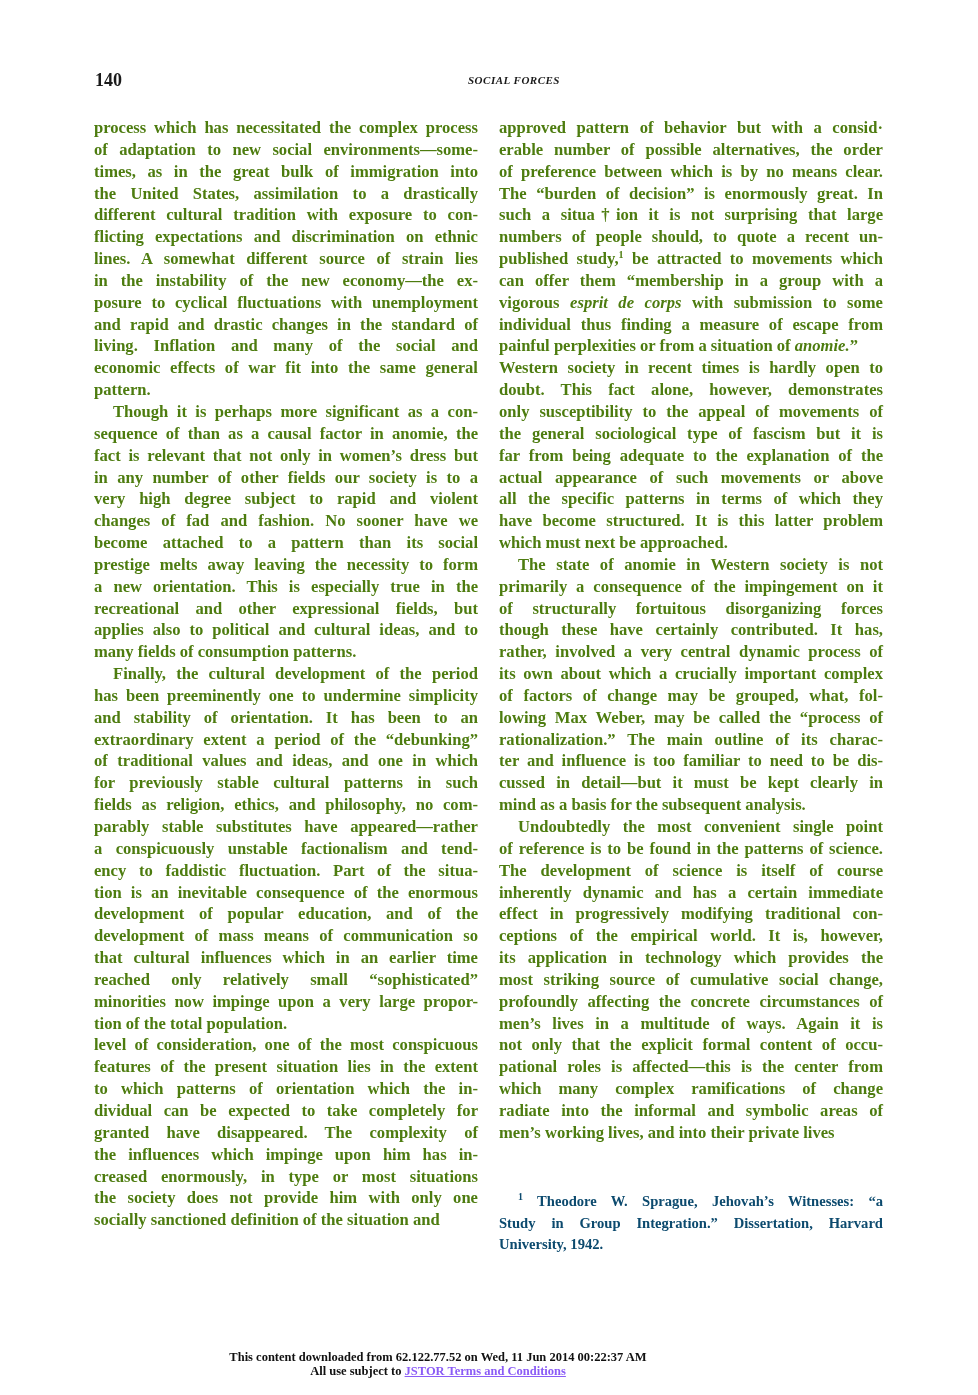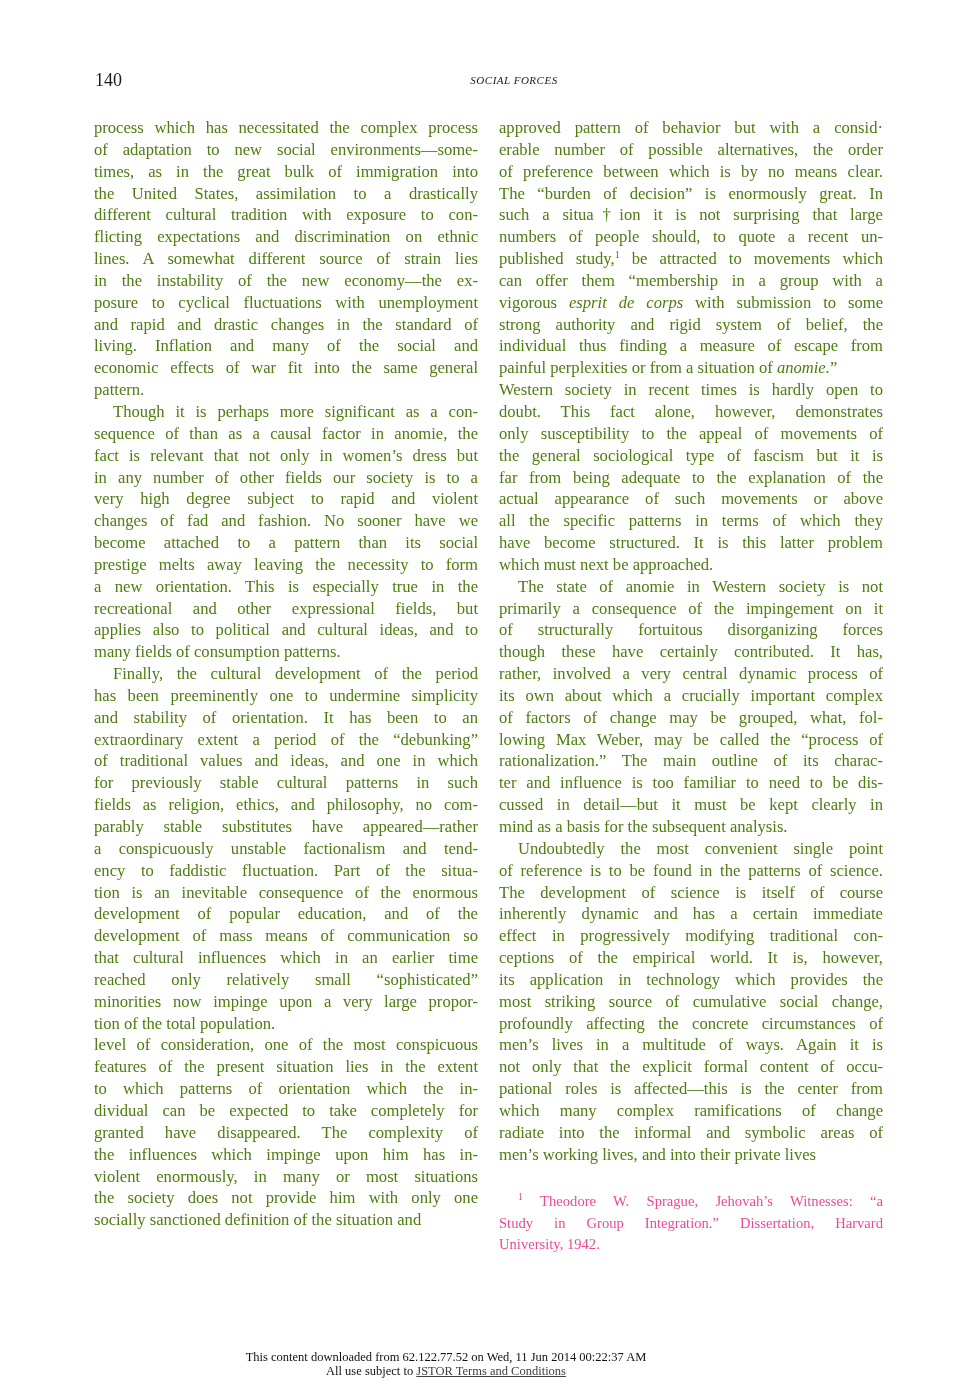--- a/index.html
+++ b/index.html
@@ -1,33 +1,33 @@
 <!DOCTYPE html>
 <html><head>
 <meta charset="utf-8">
 <style>
   html, body { margin: 0; padding: 0; background: #ffffff; }
   body { width: 978px; height: 1395px; position: relative; overflow: hidden; }
-  .page { position: absolute; left: 0; top: 0; width: 978px; height: 1395px; background: #ffffff; color: #1a1a1a; }
+  .page { position: absolute; left: 0; top: 0; width: 978px; height: 1395px; background: #ffffff; color: #1a1a1a; font-weight: bold; }
   .running-head { position: absolute; top: 70px; left: 95px; width: 790px; height: 26px; font-family: "Liberation Serif", "DejaVu Serif", serif; }
   .page-number { position: absolute; left: 0; top: 0; font-size: 18px; }
   .journal-title { position: absolute; left: 8px; right: 0; top: 4px; text-align: center; font-style: italic; font-size: 11px; letter-spacing: 0.5px; padding-left: 40px; }
   .column { position: absolute; top: 117px; width: 384px; font-family: "Liberation Serif", "DejaVu Serif", serif; font-size: 16.6px; color: #4d7c0f; }
   .col-left { left: 94px; }
   .col-right { left: 499px; }
   .para { margin: 0; }
   .line { display: block; height: 21.85px; line-height: 21.85px; text-align: justify; text-align-last: justify; white-space: nowrap; overflow: visible; }
   .line.last { text-align-last: left; }
   .line.indent { padding-left: 19px; }
   sup { font-size: 10px; line-height: 0; vertical-align: 6px; }
   em { font-style: italic; }
-  .footnote { position: absolute; left: 499px; top: 1191px; width: 384px; font-family: "Liberation Serif", "DejaVu Serif", serif; font-size: 14.6px; color: #ec4899; }
+  .footnote { position: absolute; left: 499px; top: 1191px; width: 384px; font-family: "Liberation Serif", "DejaVu Serif", serif; font-size: 14.6px; color: #0c4a6e; }
   .footnote .line { height: 21.5px; line-height: 21.5px; }
-  .jstor-footer { position: absolute; top: 1350px; left: 16px; width: 860px; text-align: center; font-family: "Liberation Serif", "DejaVu Serif", serif; font-size: 12.5px; line-height: 14px; color: #111; }
-  .jstor-footer a { color: #404040; text-decoration: underline; }
+  .jstor-footer { position: absolute; top: 1350px; left: 8px; width: 860px; text-align: center; font-family: "Liberation Serif", "DejaVu Serif", serif; font-size: 12.5px; line-height: 14px; color: #111; }
+  .jstor-footer a { color: #8b5cf6; text-decoration: underline; }
 </style>
 </head>
 <body>
 
 <div class="page">
 
   <div class="running-head">
     <span class="page-number">140</span>
     <div class="journal-title">SOCIAL FORCES</div>
   </div>
@@ -81,38 +81,37 @@
         <span class="line">minorities now impinge upon a very large propor-</span>
         <span class="line last">tion of the total population.</span>
       </div>
       <div class="para">
         <span class="line">level of consideration, one of the most conspicuous</span>
         <span class="line">features of the present situation lies in the extent</span>
         <span class="line">to which patterns of orientation which the in-</span>
         <span class="line">dividual can be expected to take completely for</span>
         <span class="line">granted have disappeared.  The complexity of</span>
         <span class="line">the influences which impinge upon him has in-</span>
-        <span class="line">violent enormously, in many or most situations</span>
+        <span class="line">creased enormously, in type or most situations</span>
         <span class="line">the society does not provide him with only one</span>
         <span class="line last">socially sanctioned definition of the situation and</span>
       </div>
     </div>
 
   <div class="column col-right">
     <div class="para">
       <span class="line">approved pattern of behavior but with a consid·</span>
       <span class="line">erable number of possible alternatives, the order</span>
       <span class="line">of preference between which is by no means clear.</span>
       <span class="line">The “burden of decision” is enormously great.   In</span>
       <span class="line">such a situa†ion it is not surprising that large</span>
       <span class="line">numbers of people should, to quote a recent un-</span>
       <span class="line"><span>published study,</span><sup>1</sup><span> be attracted to movements which</span></span>
       <span class="line">can offer them “membership in a group with a</span>
       <span class="line"><span>vigorous </span><em>esprit de corps</em><span> with submission to some</span></span>
-      <span class="line">strong authority and rigid system of belief, the</span>
       <span class="line">individual thus finding a measure of escape from</span>
       <span class="line last"><span>painful perplexities or from a situation of </span><em>anomie.</em><span>”</span></span>
     </div>
     <div id="right-col-rest">
         <div class="para">
           <span class="line">Western society in recent times is hardly open to</span>
           <span class="line">doubt.  This fact alone, however, demonstrates</span>
           <span class="line">only susceptibility to the appeal of movements of</span>
           <span class="line">the general sociological type of fascism but it is</span>
           <span class="line">far from being adequate to the explanation of the</span>

